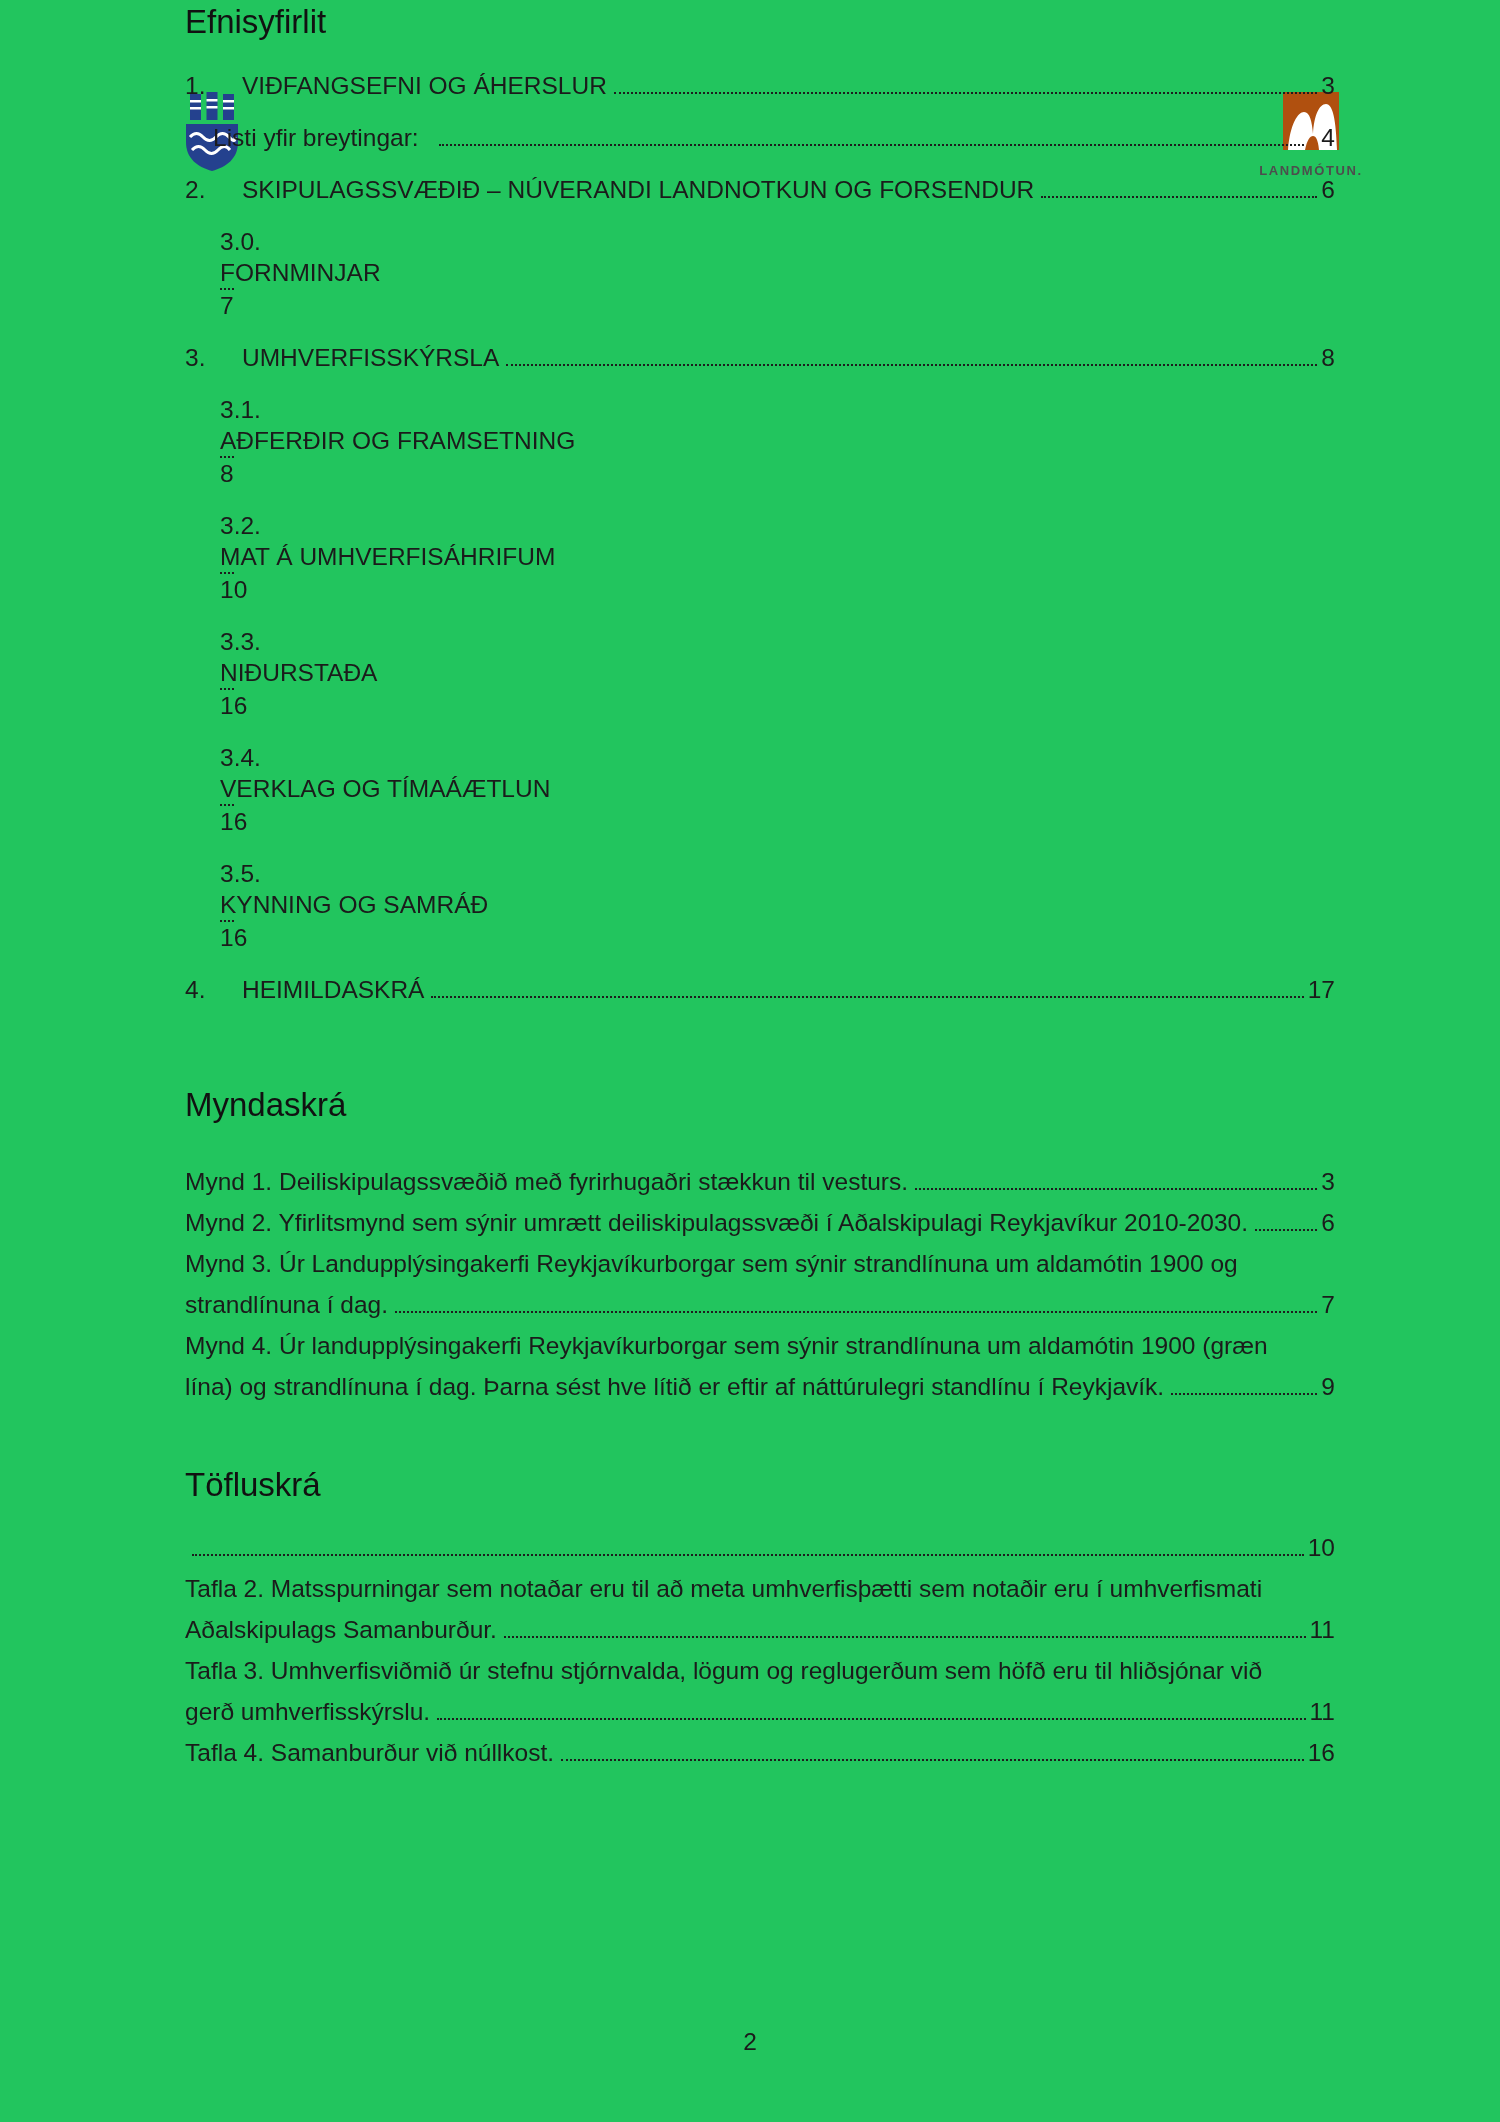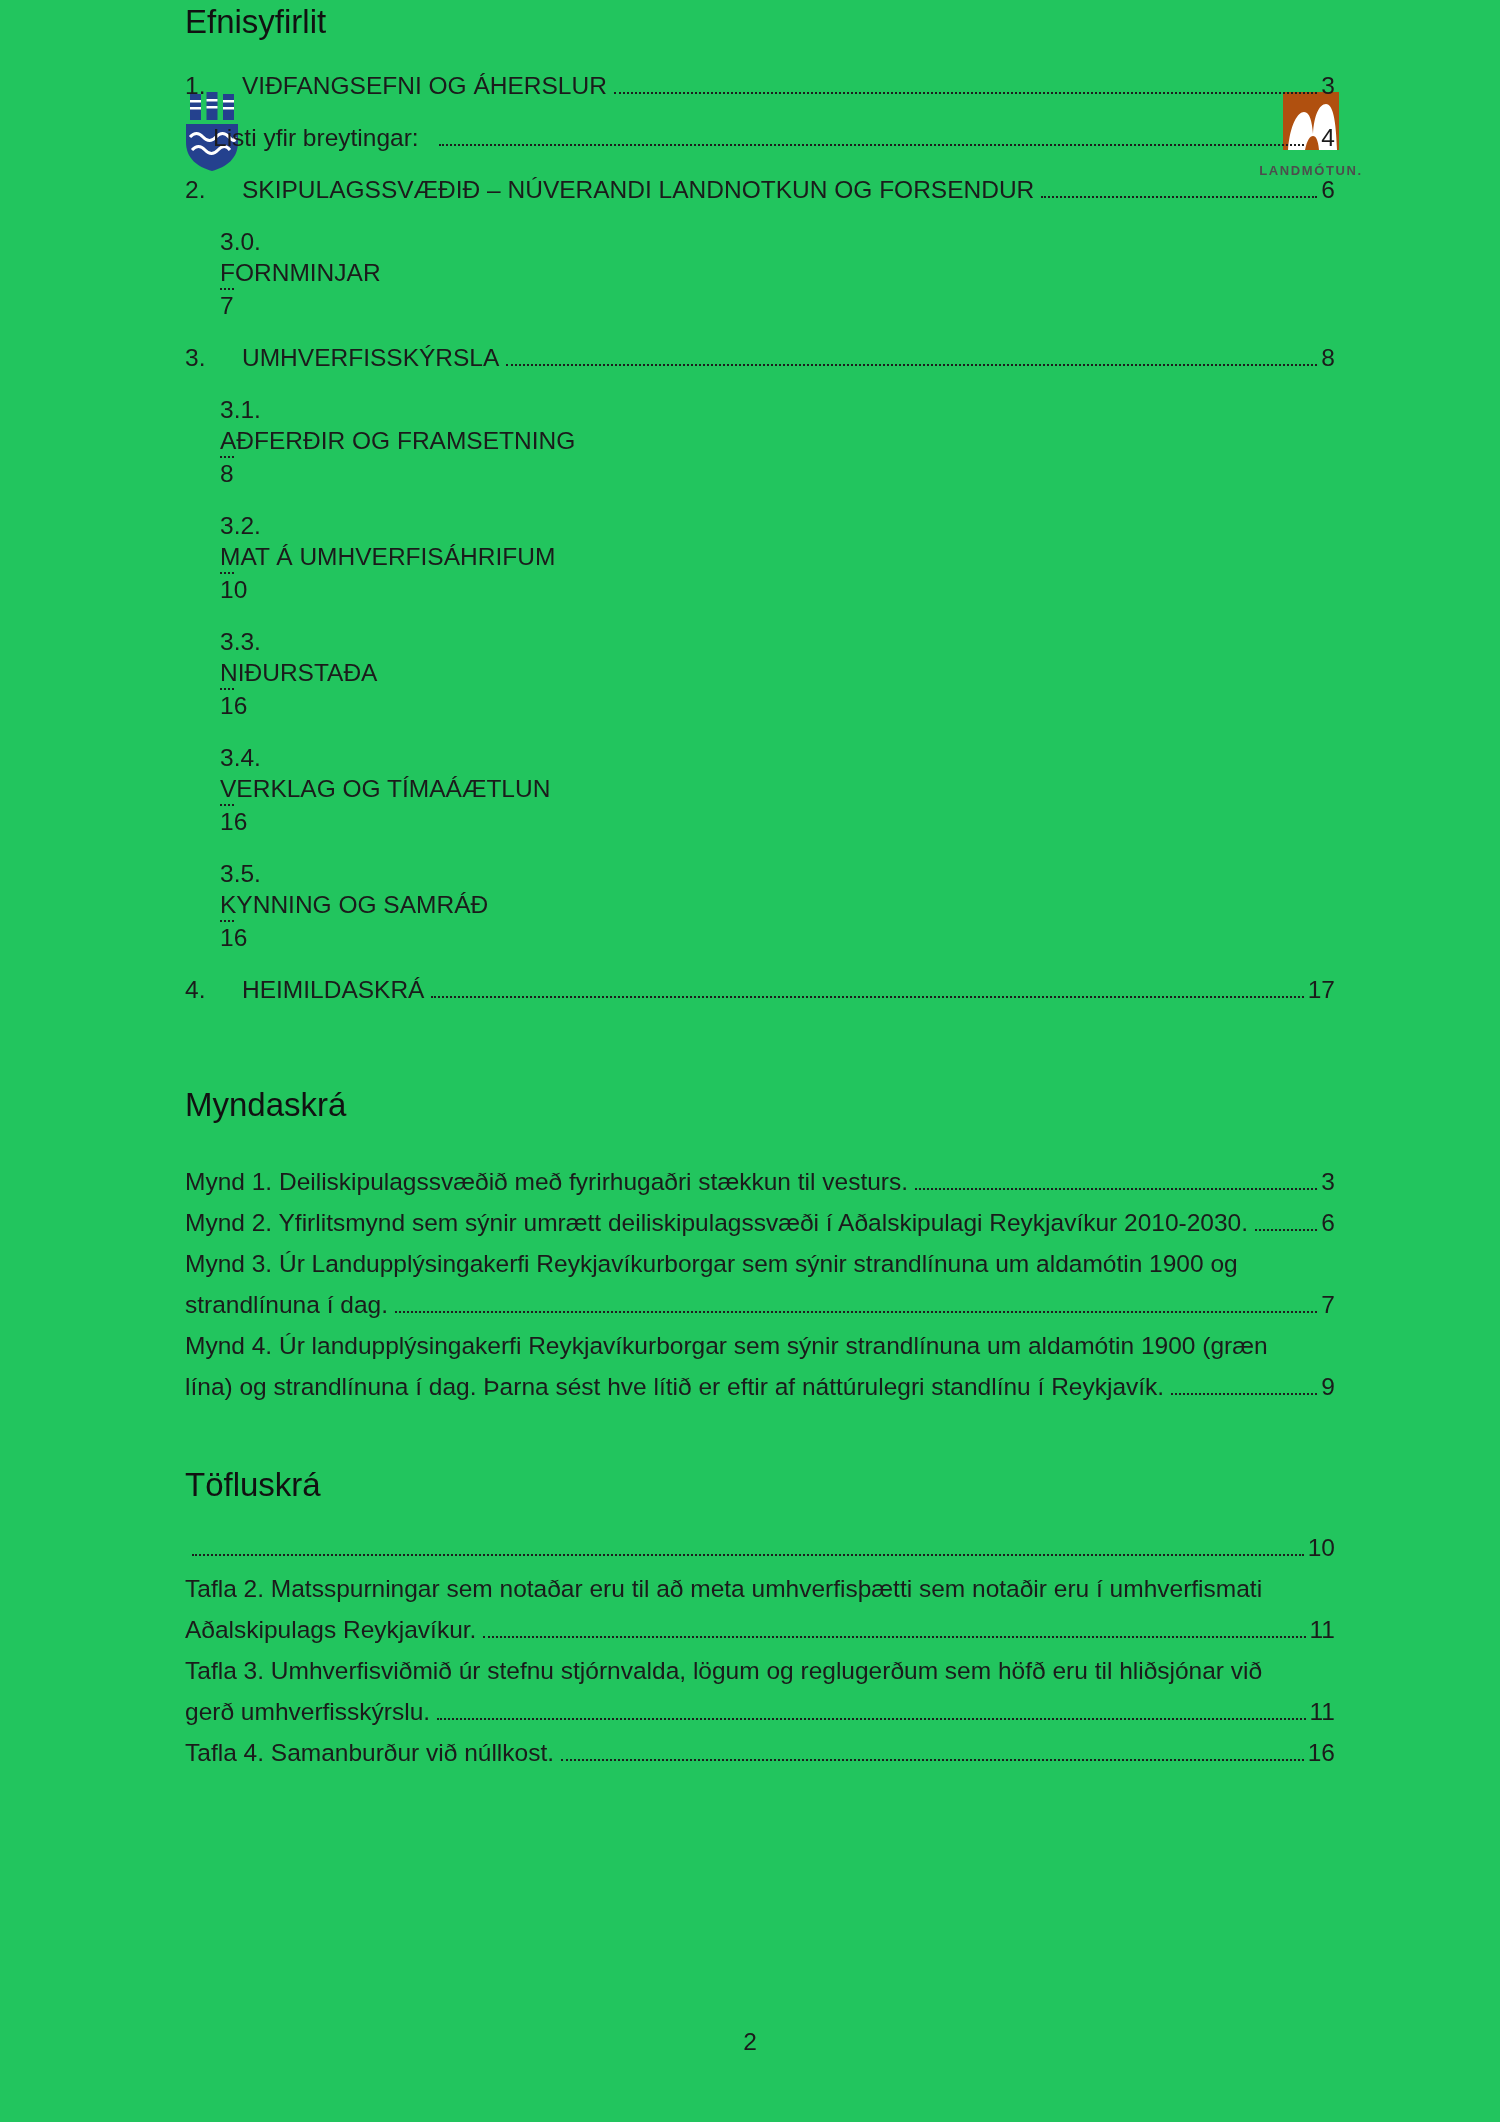--- a/index.html
+++ b/index.html
@@ -246,21 +246,21 @@
       <div class="list-entry">
         <div class="list-line-last">
           <span class="leader"></span>
           <span class="list-page">10</span>
         </div>
       </div>
 
       <div class="list-entry">
         <div class="list-line">Tafla 2. Matsspurningar sem notaðar eru til að meta umhverfisþætti sem notaðir eru í umhverfismati</div>
         <div class="list-line-last">
-          <span class="text">Aðalskipulags Reykjavíkur.</span>
+          <span class="text">Aðalskipulags Samanburður.</span>
           <span class="leader"></span>
           <span class="list-page">11</span>
         </div>
       </div>
 
       <div class="list-entry">
         <div class="list-line">Tafla 3. Umhverfisviðmið úr stefnu stjórnvalda, lögum og reglugerðum sem höfð eru til hliðsjónar við</div>
         <div class="list-line-last">
           <span class="text">gerð umhverfisskýrslu.</span>
           <span class="leader"></span>

